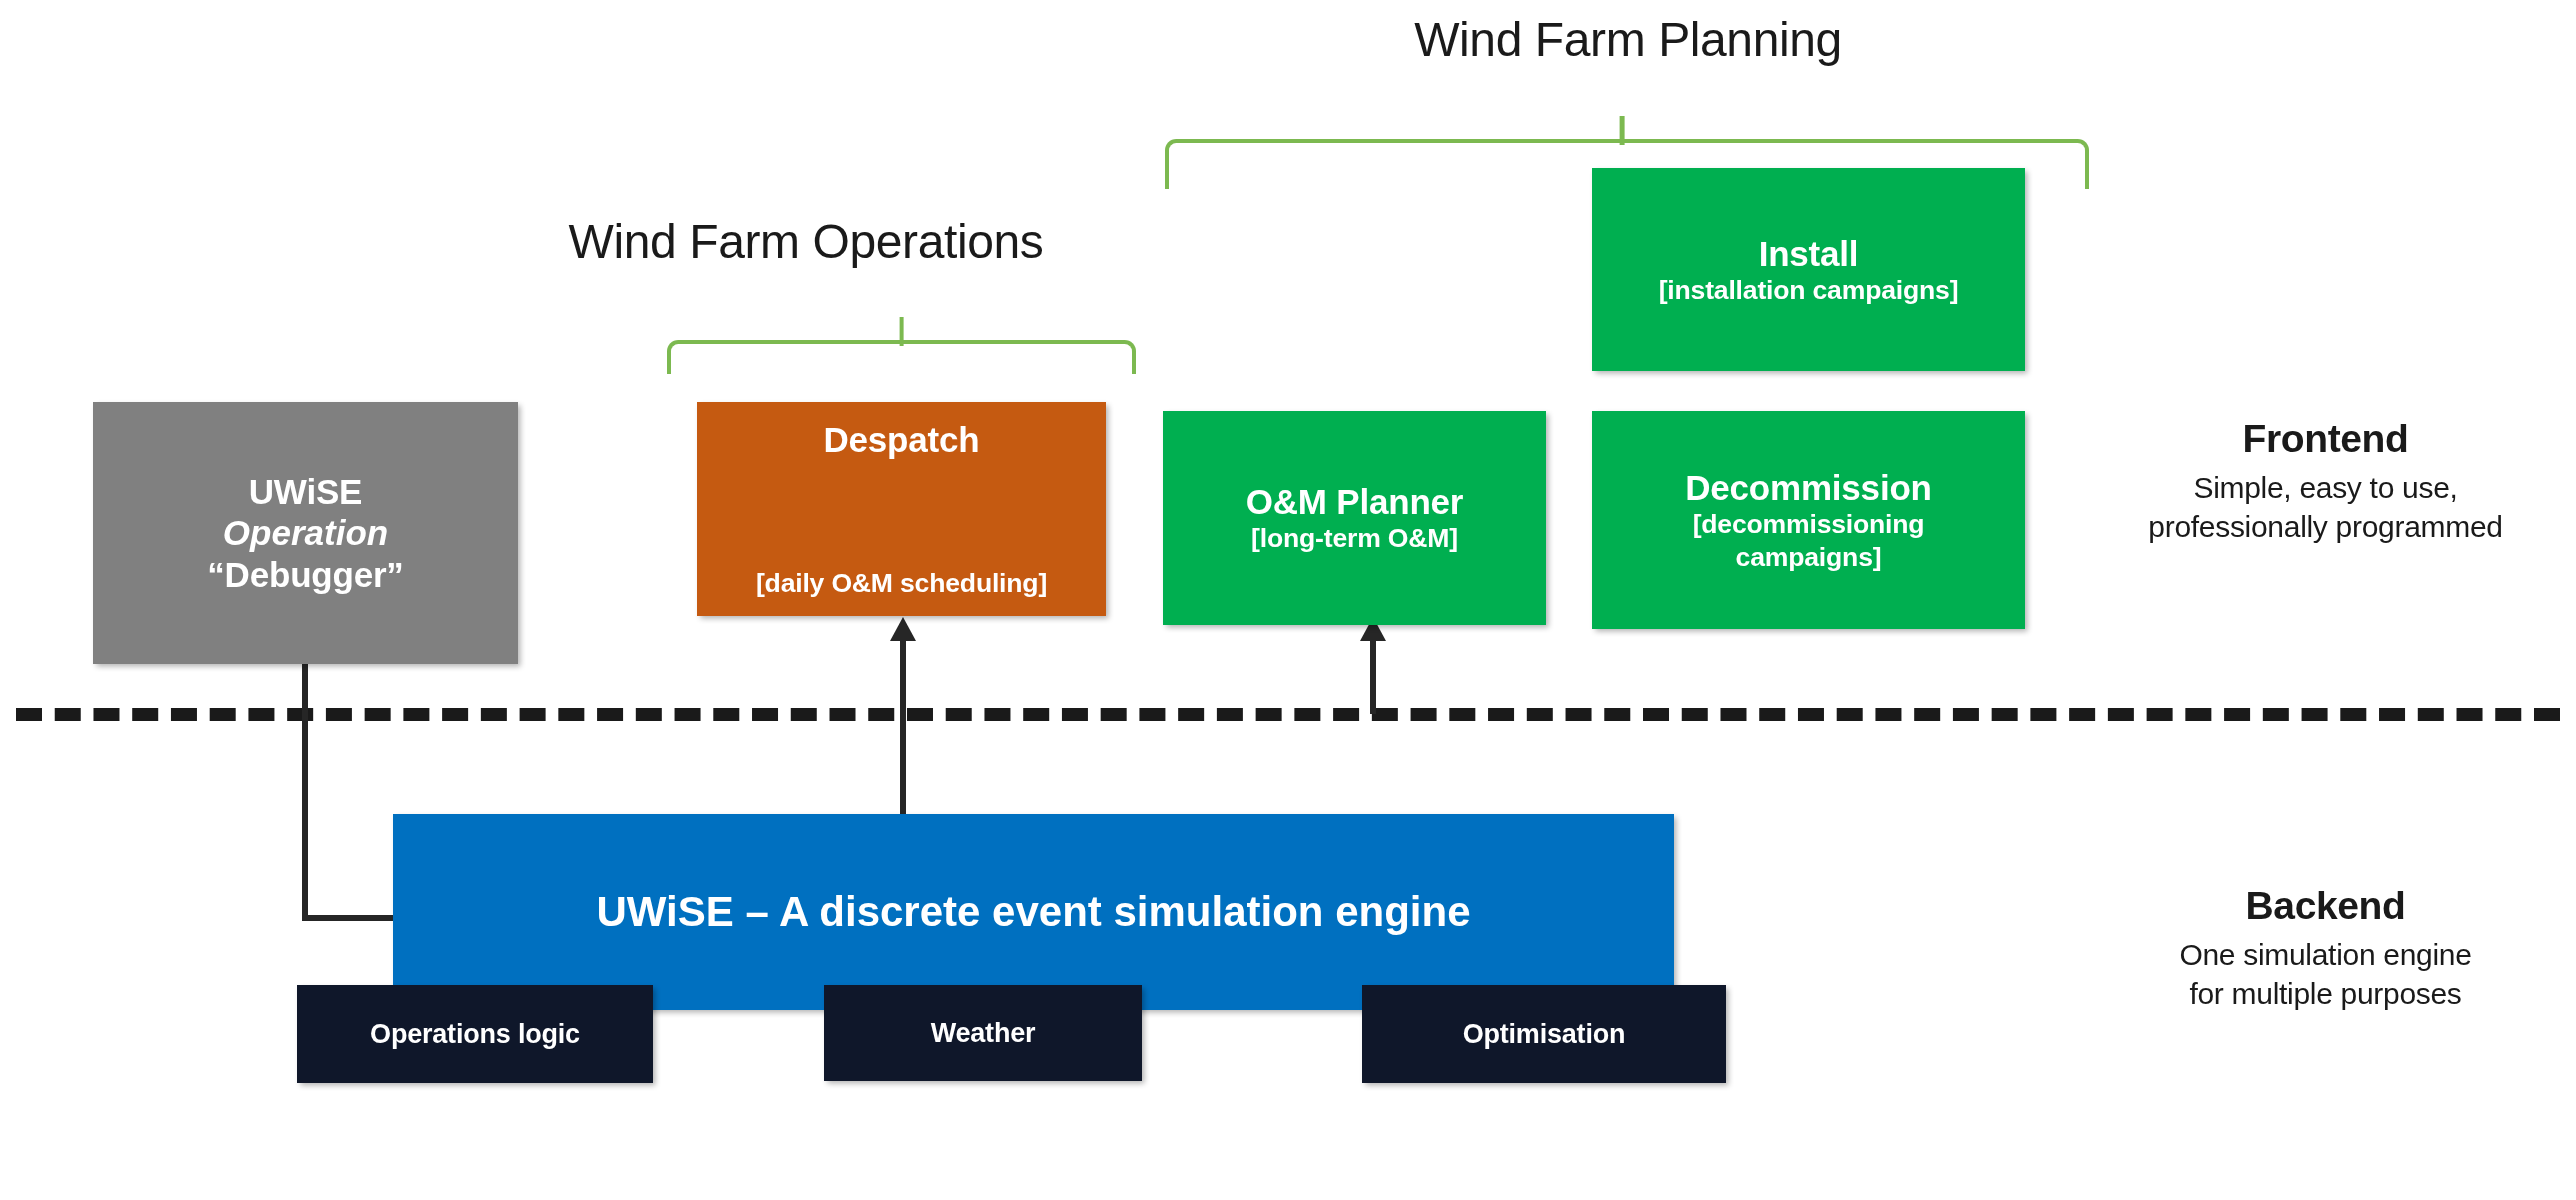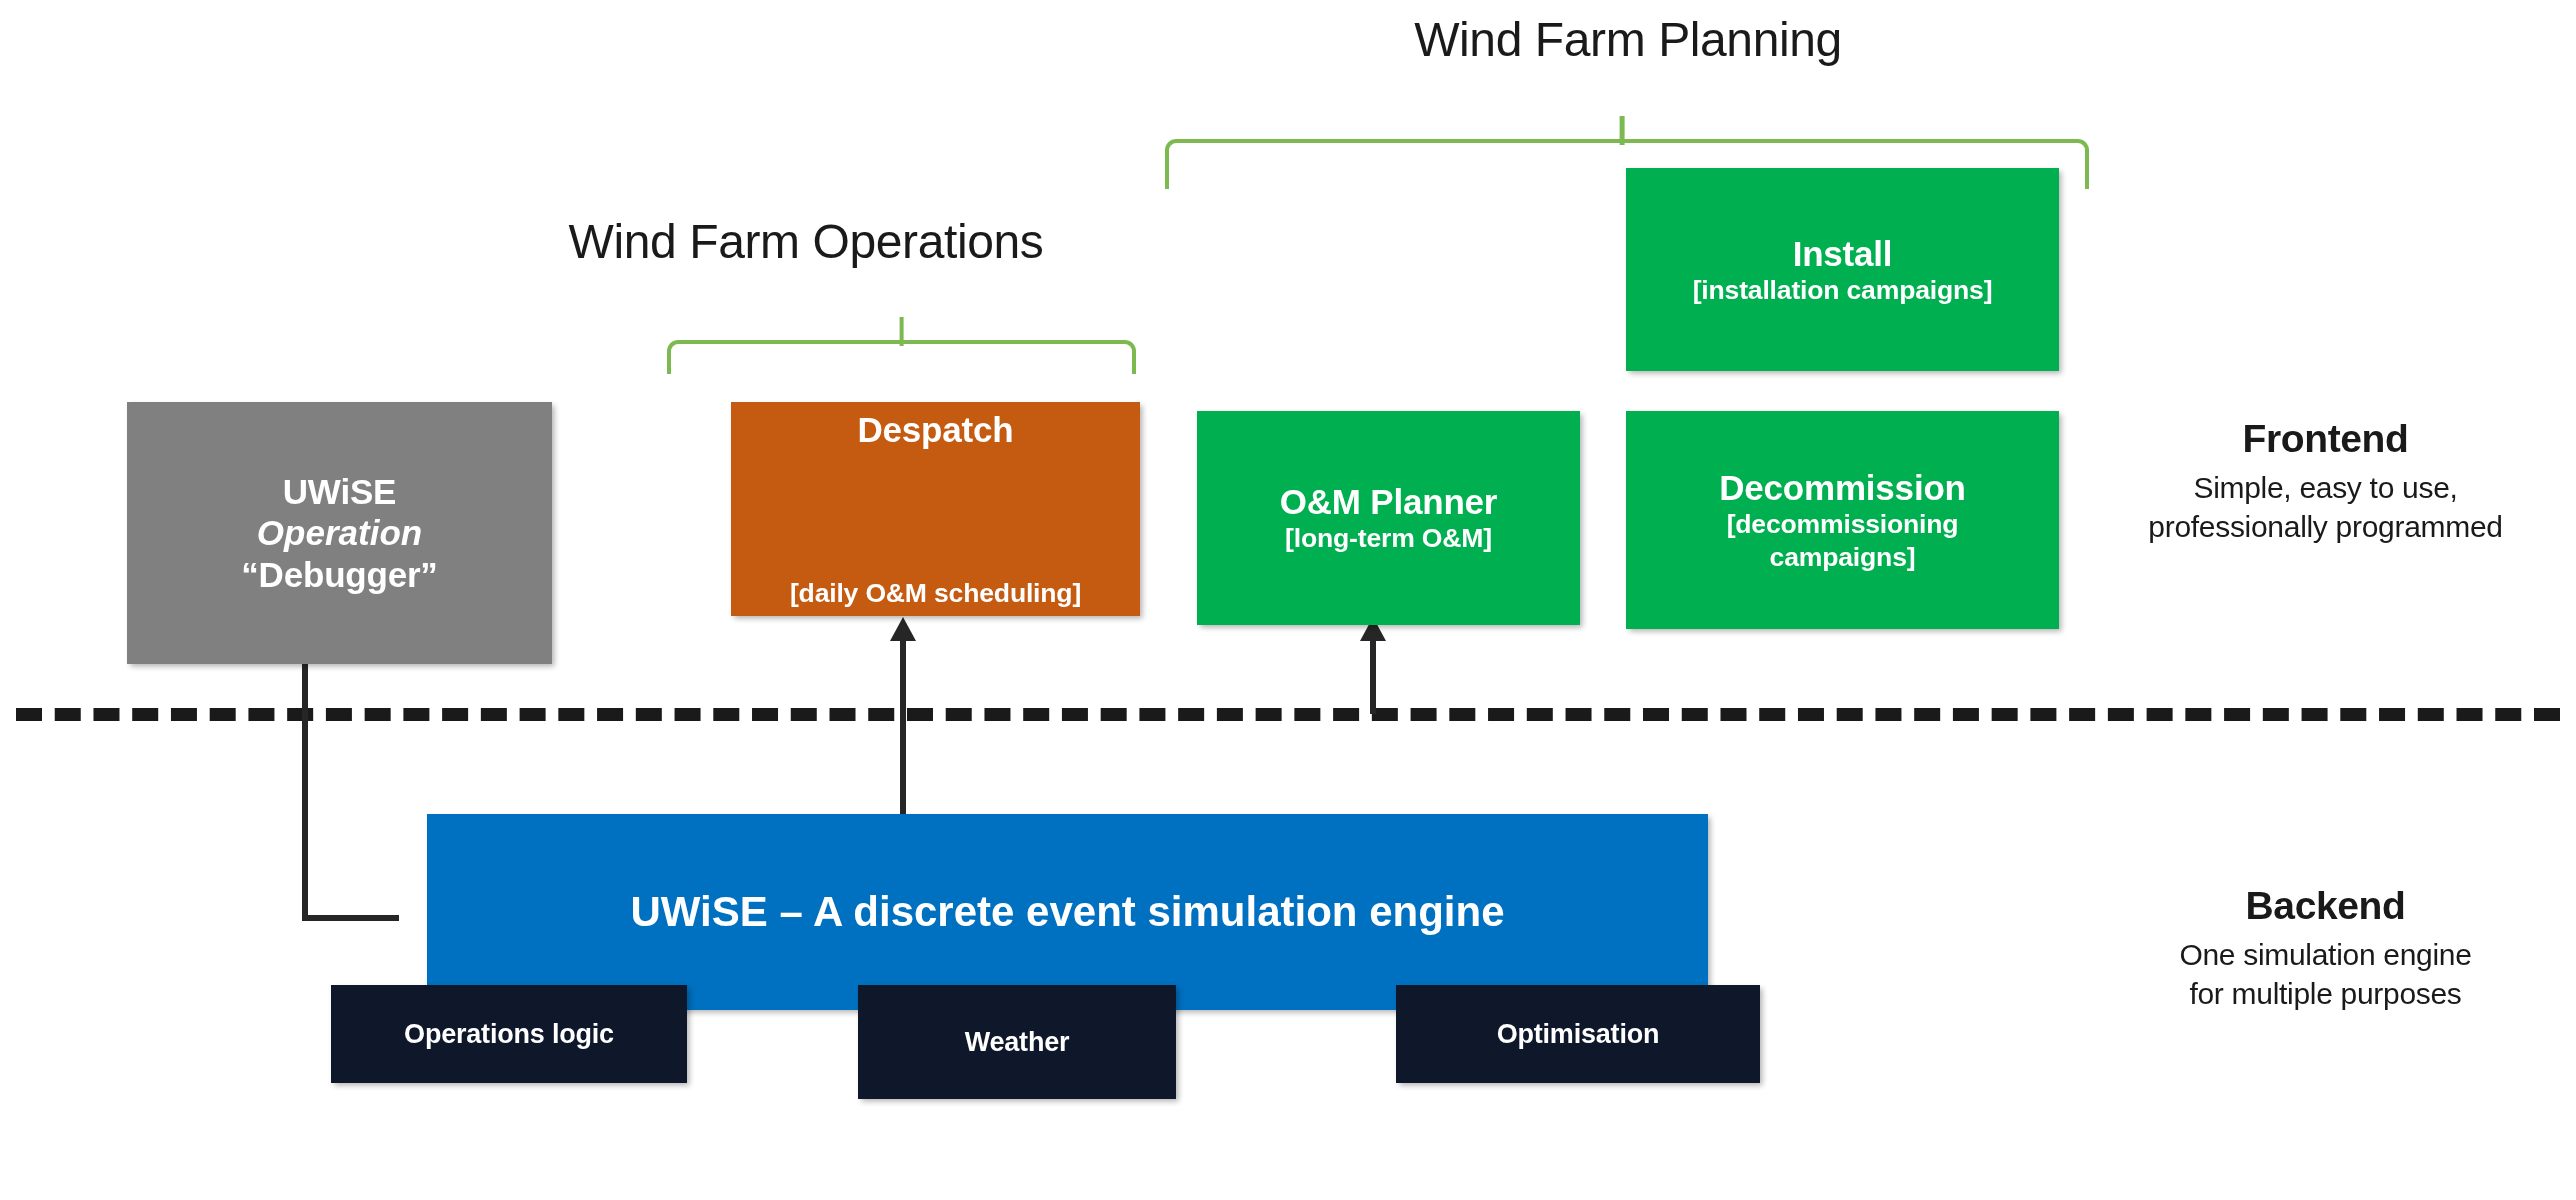--- a/index.html
+++ b/index.html
@@ -55,22 +55,21 @@
   .box {
     position: absolute;
     box-sizing: border-box;
     display: flex;
     flex-direction: column;
     align-items: center;
     justify-content: center;
     color: #ffffff;
     text-align: center;
     box-shadow: 3.2px 3.2px 5.6px rgba(0,0,0,0.30);
-    padding: 7px 8px;
-    margin-left: 34px;
+    padding: 17px 8px;
   }
   .box .t1 {
     font-size: 35px;
     font-weight: bold;
     line-height: 1.18;
     letter-spacing: -0.2px;
   }
   .box .t2 {
     font-size: 26.6px;
     font-weight: bold;
@@ -199,21 +198,21 @@
   </div>
 
   <div class="box box-blue" style="left:393px; top:814px; width:1281px; height:196px; ">
     <span class="t1">UWiSE – A discrete event simulation  engine</span>
   </div>
 
   <div class="box box-lblue" style="left:297px; top:985px; width:356px; height:98px;">
     <span class="t2">Operations logic</span>
   </div>
 
-  <div class="box box-lblue" style="left:824px; top:985px; width:318px; height:114px;">
+  <div class="box box-lblue" style="left:824px; top:985px; width:318px; height:96px;">
     <span class="t2">Weather</span>
   </div>
 
   <div class="box box-lblue" style="left:1362px; top:985px; width:364px; height:98px;">
     <span class="t2">Optimisation</span>
   </div>
 
   <div class="side-caption" style="left:2100px; top:413px; width:451px;">
     <span class="head">Frontend</span>
     <span class="sub">Simple, easy to use,</span>

